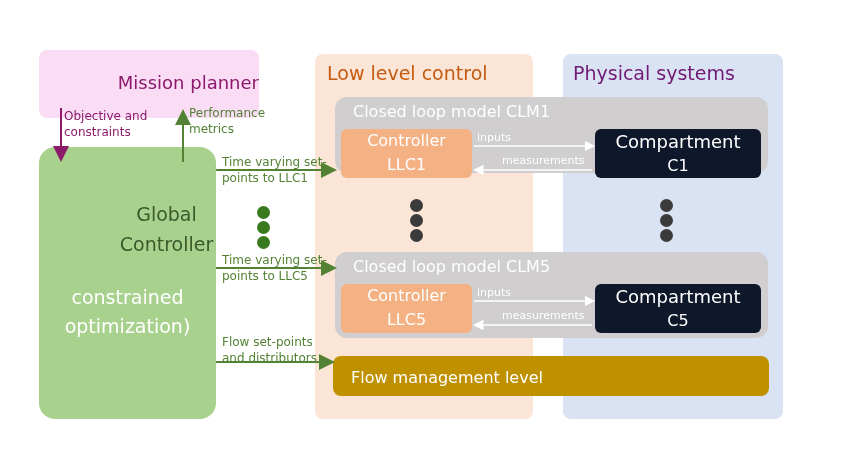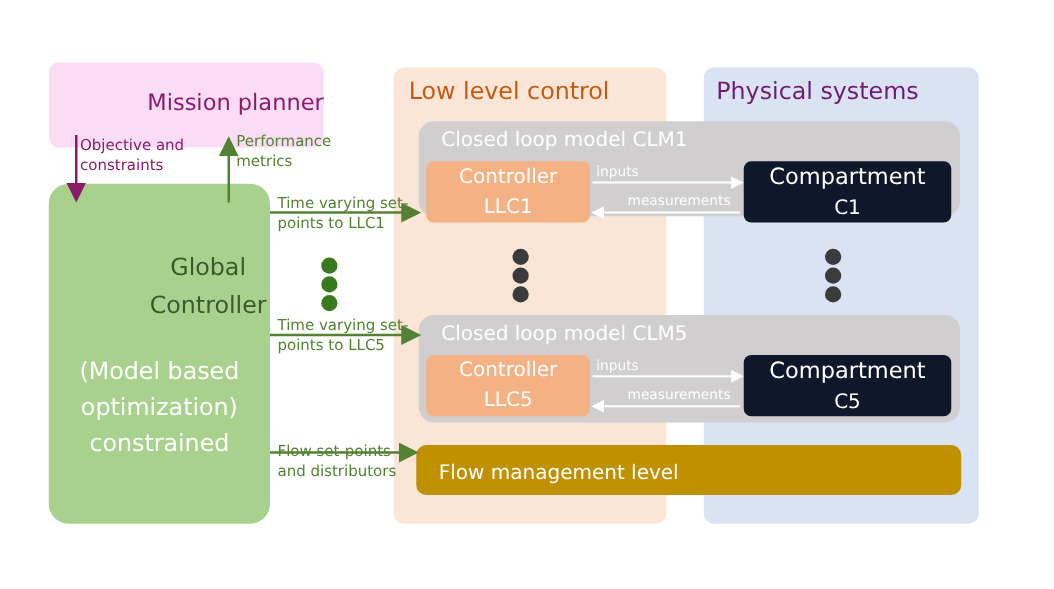--- a/index.html
+++ b/index.html
@@ -49,23 +49,22 @@
 <div class="box" id="mission">
   <div class="abs" id="mission-title">Mission planner</div>
 </div>
 
 <div class="box" id="global">
   <div class="abs" id="global-title">
     <div>Global</div>
     <div>Controller</div>
   </div>
   <div class="abs" id="global-sub">
-    <div>(Model based</div>
+    <div>constrained</div>
     <div>optimization)</div>
-    <div>constrained</div>
   </div>
 </div>
 
 <div class="box clm" style="left:335px; top:97px; width:433px; height:76px;padding-left:48px;">
   <div class="abs clm-title" style="left:18px; top:5px;">Closed loop model  CLM1</div>
   <div class="box ctrl" style="left:6px; top:32px; width:131px; height:49px;">
     <div>Controller</div>
     <div>LLC1</div>
   </div>
   <div class="box comp" style="left:260px; top:32px; width:166px; height:49px;">
@@ -133,21 +132,21 @@
   <div>metrics</div>
 </div>
 <div class="abs lbl-green" style="left:222px; top:154px;">
   <div>Time varying set-</div>
   <div>points to LLC1</div>
 </div>
 <div class="abs lbl-green" style="left:222px; top:252px;">
   <div>Time varying set-</div>
   <div>points to LLC5</div>
 </div>
-<div class="abs lbl-green" style="left:222px; top:353px;">
+<div class="abs lbl-green" style="left:222px; top:334px;">
   <div>Flow set-points</div>
   <div>and distributors</div>
 </div>
 
 <div class="dot dot-green" style="left:257px; top:206px;"></div>
 <div class="dot dot-green" style="left:257px; top:221px;"></div>
 <div class="dot dot-green" style="left:257px; top:236px;"></div>
 
 <div class="dot dot-dark" style="left:410px; top:199px;"></div>
 <div class="dot dot-dark" style="left:410px; top:214px;"></div>

